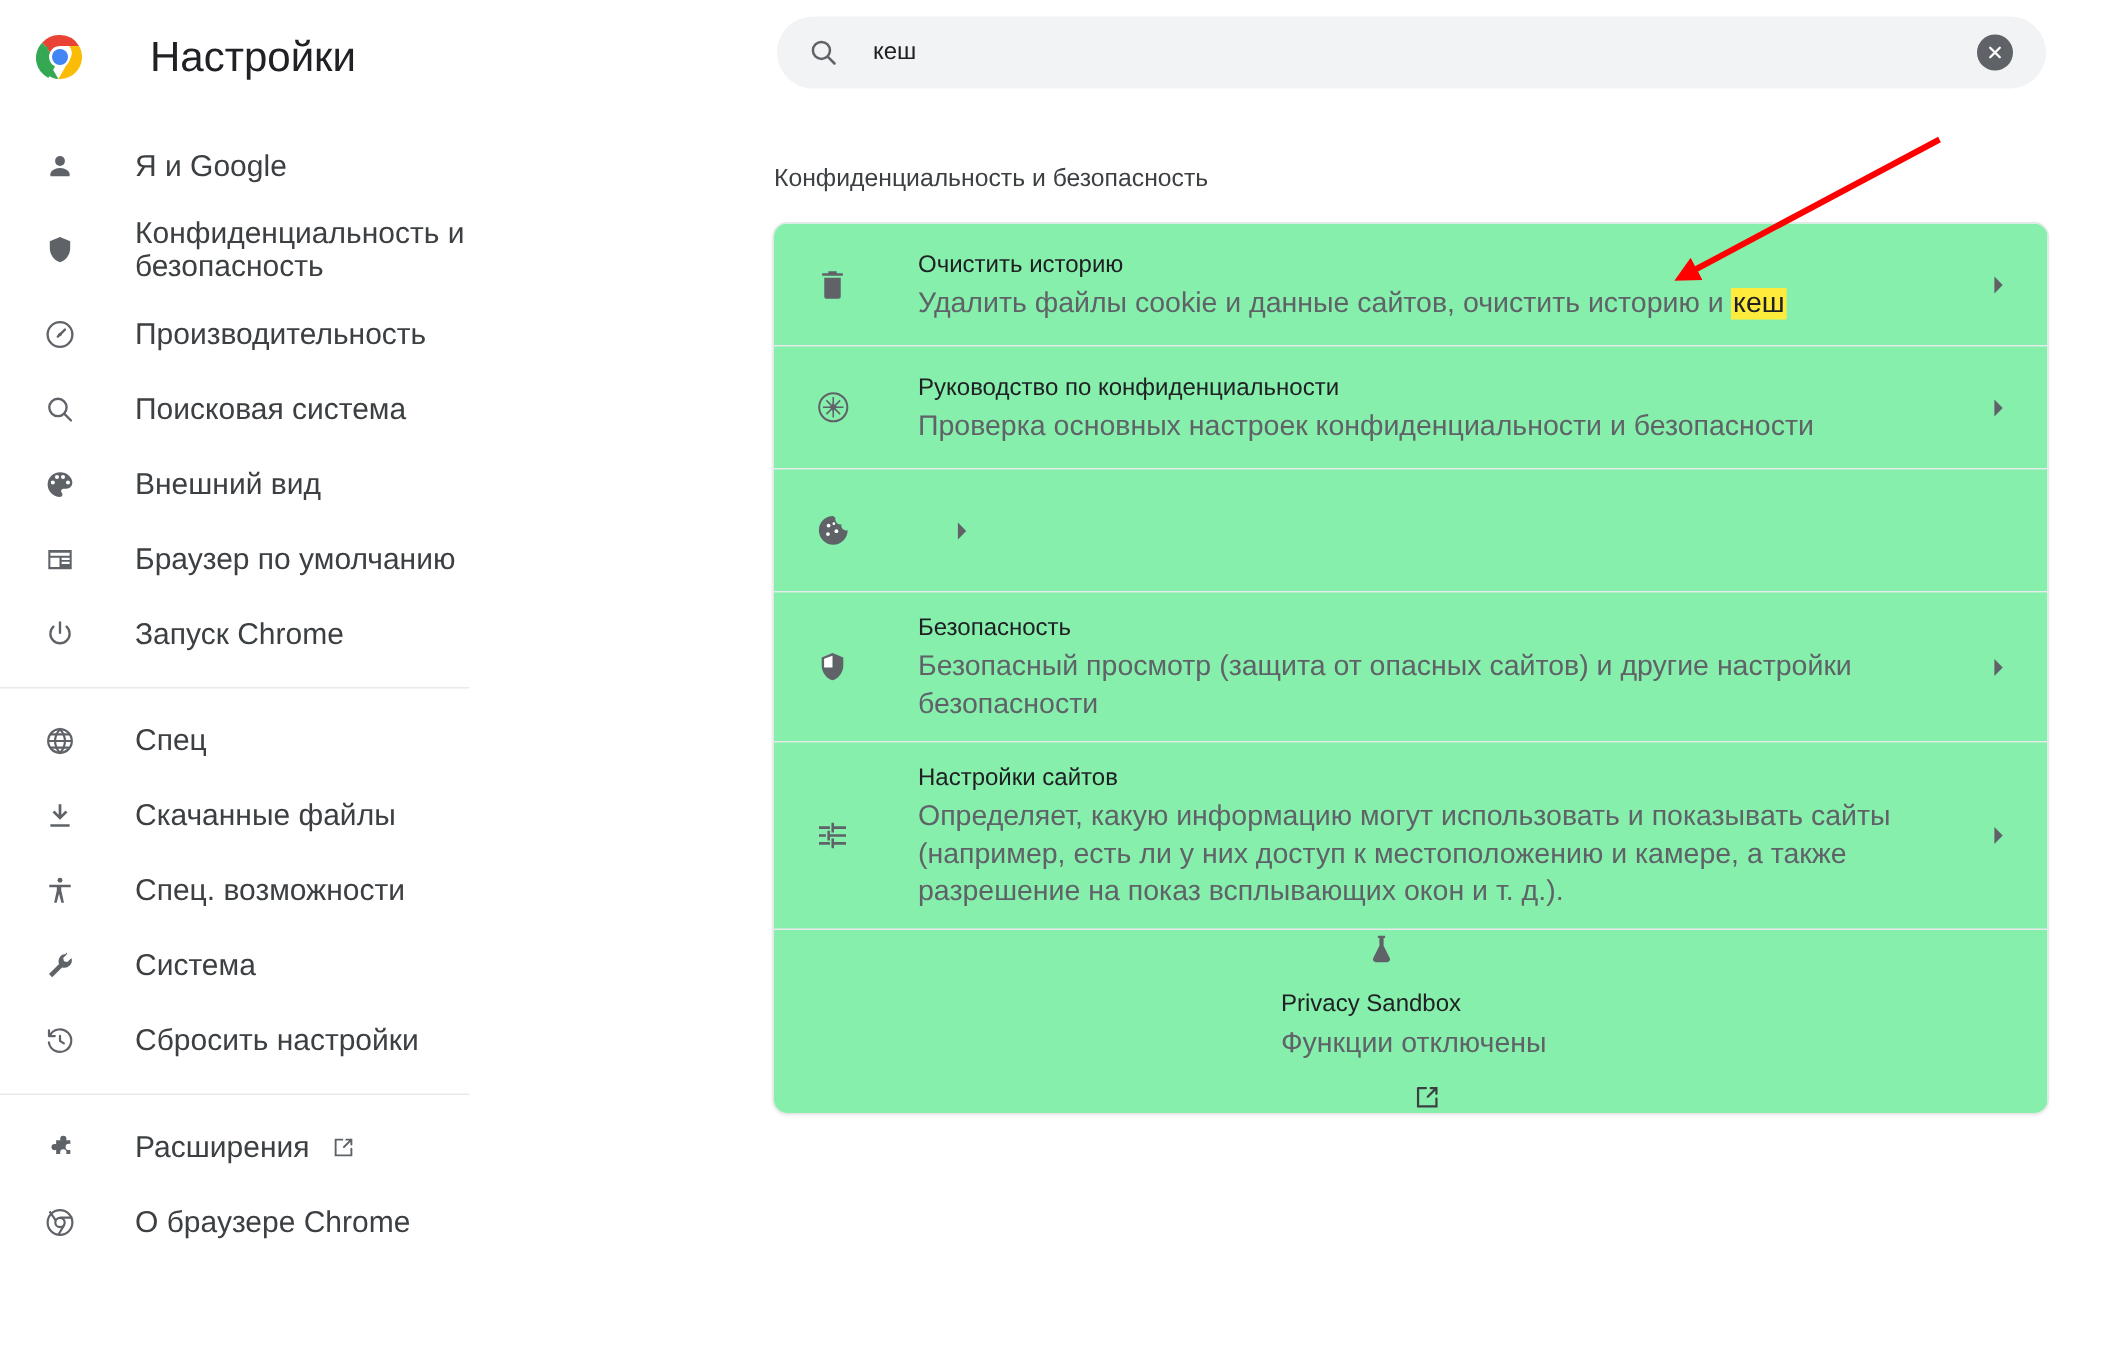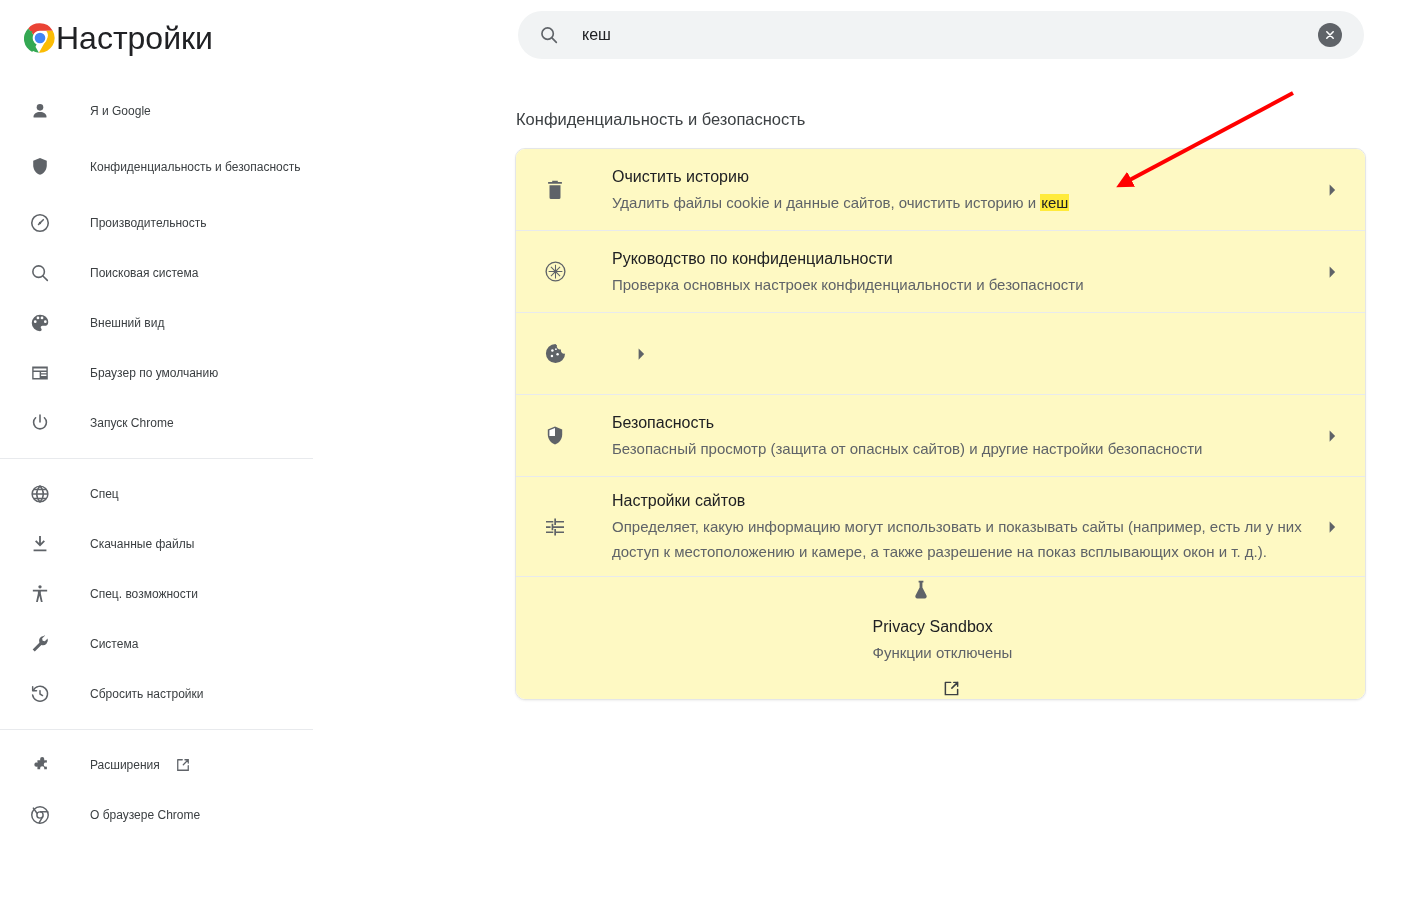--- a/index.html
+++ b/index.html
@@ -30,21 +30,22 @@
     align-items: center;
     height: 60px;
     padding-left: 24px;
     margin-top: 8px;
   }
   .chrome-logo {
     width: 32px; height: 32px;
     flex: 0 0 32px;
   }
   .brand-title {
-    font-size: 32px;
+    margin-left: 44px;
+    font-size: 28px;
     font-weight: 500;
     color: #202124;
     letter-spacing: 0px;
     line-height: 32px;
   }
 
   .nav-group { margin-top: 18px; }
   .nav-item {
     display: flex;
     align-items: center;
@@ -57,21 +58,21 @@
     width: 24px; height: 24px;
     flex: 0 0 24px;
     color: #5f6368;
     display: flex;
     align-items: center;
     justify-content: center;
   }
   .nav-icon svg { display:block; }
   .nav-label {
     margin-left: 38px;
-    font-size: 12px;
+    font-size: 20px;
     color: #3c4043;
     line-height: 22px;
     max-width: 230px;
   }
   .nav-item.two-line { height: 62px; }
   .ext-icon {
     margin-left: 14px;
     width: 18px; height: 18px;
     color: #5f6368;
     display: inline-flex;
@@ -155,41 +156,41 @@
     box-shadow: 0 1px 2px rgba(60,64,67,0.08);
     overflow: hidden;
   }
   .row {
     display: flex;
     align-items: center;
     padding: 0 22px 0 26px;
     min-height: 82px;
     border-bottom: 1px solid #e8eaed;
     cursor: pointer;
-    background: #fef9c3;
+    background: #86efac;
   }
   .row:last-child { border-bottom: none; flex-direction: column; }
   .row-icon {
     width: 26px; height: 26px;
     flex: 0 0 26px;
     color: #5f6368;
     display: flex;
     align-items: center;
     justify-content: center;
     margin-right: 44px;
   }
   .row-icon svg { display:block; }
   .row-text { flex: 1; padding: 12px 0; }
   .row-title {
     font-size: 16px;
     color: #202124;
     line-height: 24px;
   }
   .row-sub {
-    font-size: 15px;
+    font-size: 19px;
     color: #5f6368;
     line-height: 25px;
     margin-top: 1px;
     max-width: 700px;
   }
   .row-sub mark {
     background: #ffeb3b;
     color: #202124;
     padding: 0 1px;
   }

